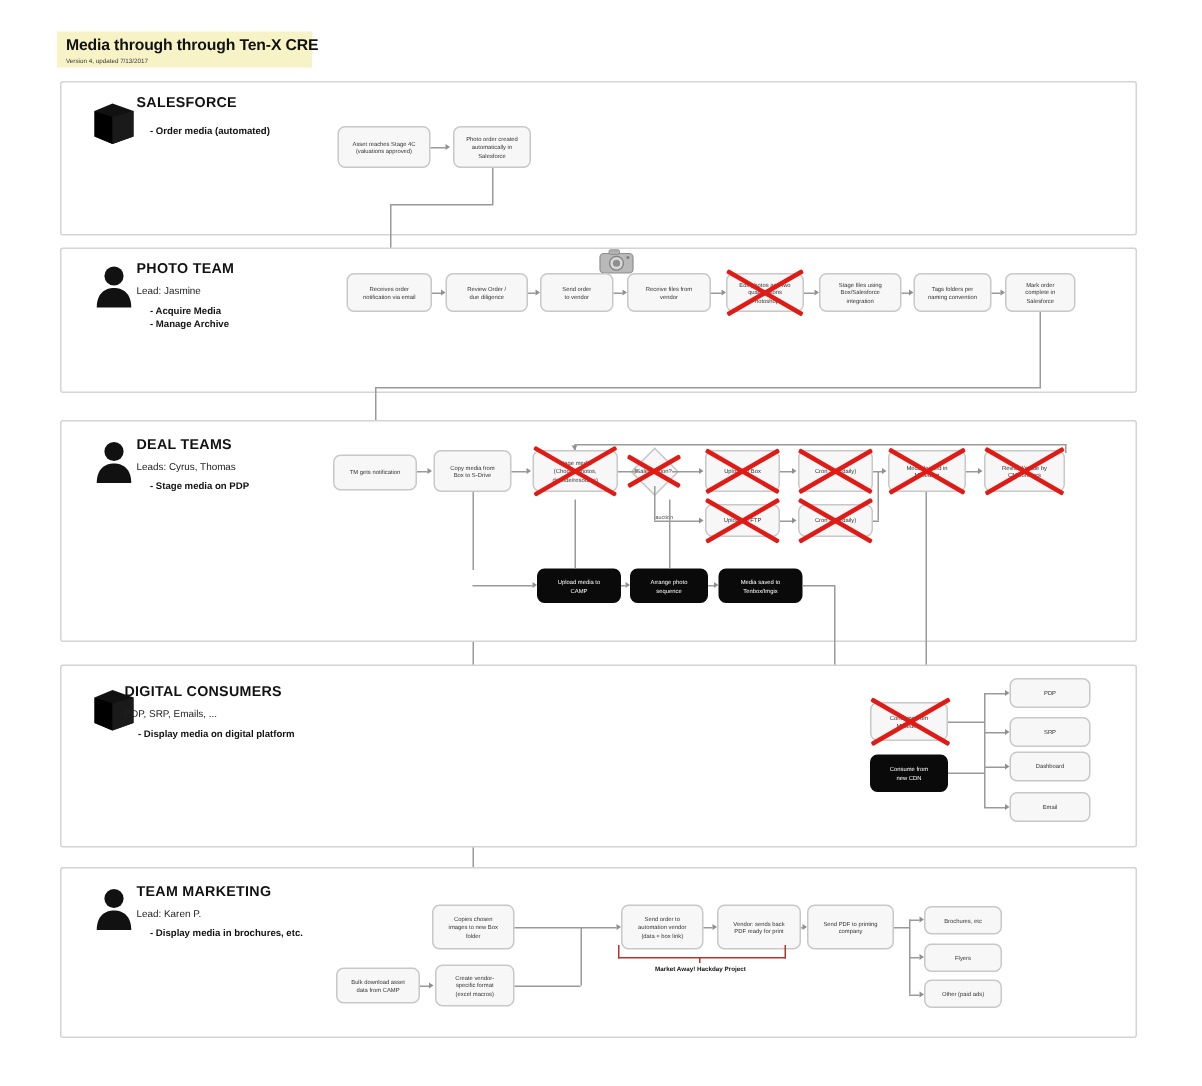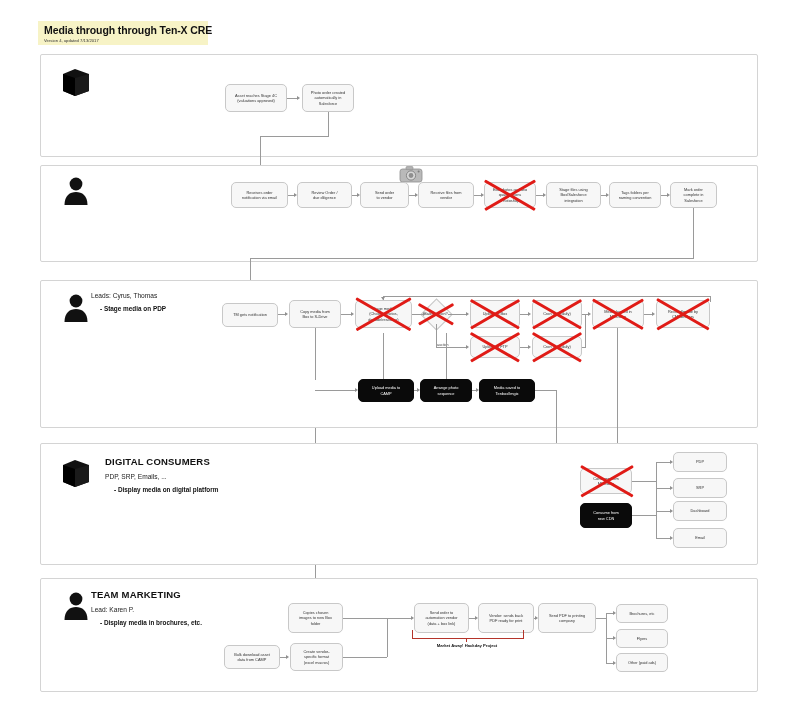--- a/index.html
+++ b/index.html
@@ -201,20 +201,25 @@
   </div>
 
   <div class="lane" style="top:54px;height:103px;">
     <div class="icon-wrap" style="top:10px;">
       <svg width="34" height="34" viewBox="0 0 34 34">
         <polygon points="4,9 16,4 30,9 30,26 16,31 4,26" fill="#111"></polygon>
         <polygon points="4,9 16,13 16,31 4,26" fill="#000"></polygon>
         <polygon points="16,13 30,9 30,26 16,31" fill="#1a1a1a"></polygon>
       </svg>
     </div>
+    <div class="lane-head" style="left:50px;top:8px;">
+      <div class="lane-title">SALESFORCE</div>
+      <div class="lane-gap"></div>
+      <div class="lane-bullet">- Order media (automated)</div>
+    </div>
   </div>
 
   <div class="node" style="left:225px;top:84px;width:62px;height:28px;">Asset reaches Stage 4C
 (valuations approved)</div>
   <div class="node" style="left:302px;top:84px;width:52px;height:28px;">Photo order created
 automatically in
 Salesforce</div>
   <div class="conn h" style="left:287px;top:98px;width:10px;"></div>
   <div class="arrow right" style="left:297px;top:96px;"></div>
 
@@ -222,20 +227,27 @@
   <div class="conn h" style="left:260px;top:136px;width:69px;"></div>
   <div class="conn v" style="left:260px;top:136px;height:42px;"></div>
   <div class="arrow down" style="left:258px;top:178px;"></div>
 
   <div class="lane" style="top:165px;height:97px;">
     <div class="icon-wrap" style="top:8px;">
       <svg width="34" height="34" viewBox="0 0 34 34">
         <circle cx="17" cy="10" r="6.4" fill="#111"></circle>
         <path d="M5.5 31 C5.5 21.5 11 18 17 18 C23 18 28.5 21.5 28.5 31 Z" fill="#111"></path>
       </svg>
+    </div>
+    <div class="lane-head" style="left:50px;top:8px;">
+      <div class="lane-title">PHOTO TEAM</div>
+      <div class="lane-sub">Lead: Jasmine</div>
+      <div class="lane-gap"></div>
+      <div class="lane-bullet">- Acquire Media</div>
+      <div class="lane-bullet">- Manage Archive</div>
     </div>
   </div>
 
   <div class="camera" style="left:398px;top:164px;">
     <svg width="26" height="20" viewBox="0 0 26 20">
       <rect x="2" y="5" width="22" height="13" rx="2.5" fill="#b9b9b9" stroke="#8e8e8e" stroke-width="0.8"></rect>
       <rect x="8" y="2.5" width="7" height="3.2" rx="1" fill="#b0b0b0" stroke="#8e8e8e" stroke-width="0.6"></rect>
       <circle cx="13" cy="11.5" r="4.6" fill="#d8d8d8" stroke="#7f7f7f" stroke-width="0.9"></circle>
       <circle cx="13" cy="11.5" r="2.4" fill="#8f8f8f"></circle>
       <circle cx="20.6" cy="7.6" r="1" fill="#7d7d7d"></circle>
@@ -287,20 +299,21 @@
   <div class="arrow down" style="left:248px;top:305px;"></div>
 
   <div class="lane" style="top:280px;height:148px;">
     <div class="icon-wrap" style="top:10px;">
       <svg width="34" height="34" viewBox="0 0 34 34">
         <circle cx="17" cy="10" r="6.4" fill="#111"></circle>
         <path d="M5.5 31 C5.5 21.5 11 18 17 18 C23 18 28.5 21.5 28.5 31 Z" fill="#111"></path>
       </svg>
     </div>
     <div class="lane-head" style="left:50px;top:10px;">
+      <div class="lane-title">DEAL TEAMS</div>
       <div class="lane-sub">Leads: Cyrus, Thomas</div>
       <div class="lane-gap"></div>
       <div class="lane-bullet">- Stage media on PDP</div>
     </div>
   </div>
 
   <div class="node" style="left:222px;top:303px;width:56px;height:24px;">TM gets notification</div>
   <div class="node" style="left:289px;top:300px;width:52px;height:28px;">Copy media from
 Box to S-Drive</div>
   <div class="node" style="left:355px;top:300px;width:57px;height:28px;">Stage media
@@ -413,21 +426,21 @@
   <div class="arrow down" style="left:313px;top:598px;"></div>
 
   <div class="lane" style="top:443px;height:122px;">
     <div class="icon-wrap" style="top:12px;">
       <svg width="34" height="34" viewBox="0 0 34 34">
         <polygon points="4,9 16,4 30,9 30,26 16,31 4,26" fill="#111"></polygon>
         <polygon points="4,9 16,13 16,31 4,26" fill="#000"></polygon>
         <polygon points="16,13 30,9 30,26 16,31" fill="#1a1a1a"></polygon>
       </svg>
     </div>
-    <div class="lane-head" style="left:64px;top:12px;">
+    <div class="lane-head" style="left:42px;top:12px;">
       <div class="lane-title">DIGITAL CONSUMERS</div>
       <div class="lane-sub">PDP, SRP, Emails, ...</div>
       <div class="lane-gap"></div>
       <div class="lane-bullet">- Display media on digital platform</div>
     </div>
   </div>
 
   <div class="node" style="left:580px;top:468px;width:52px;height:26px;">Consume from
 MLS/dem</div>
   <div class="cross" style="left:577px;top:461px;width:60px;height:40px;">

